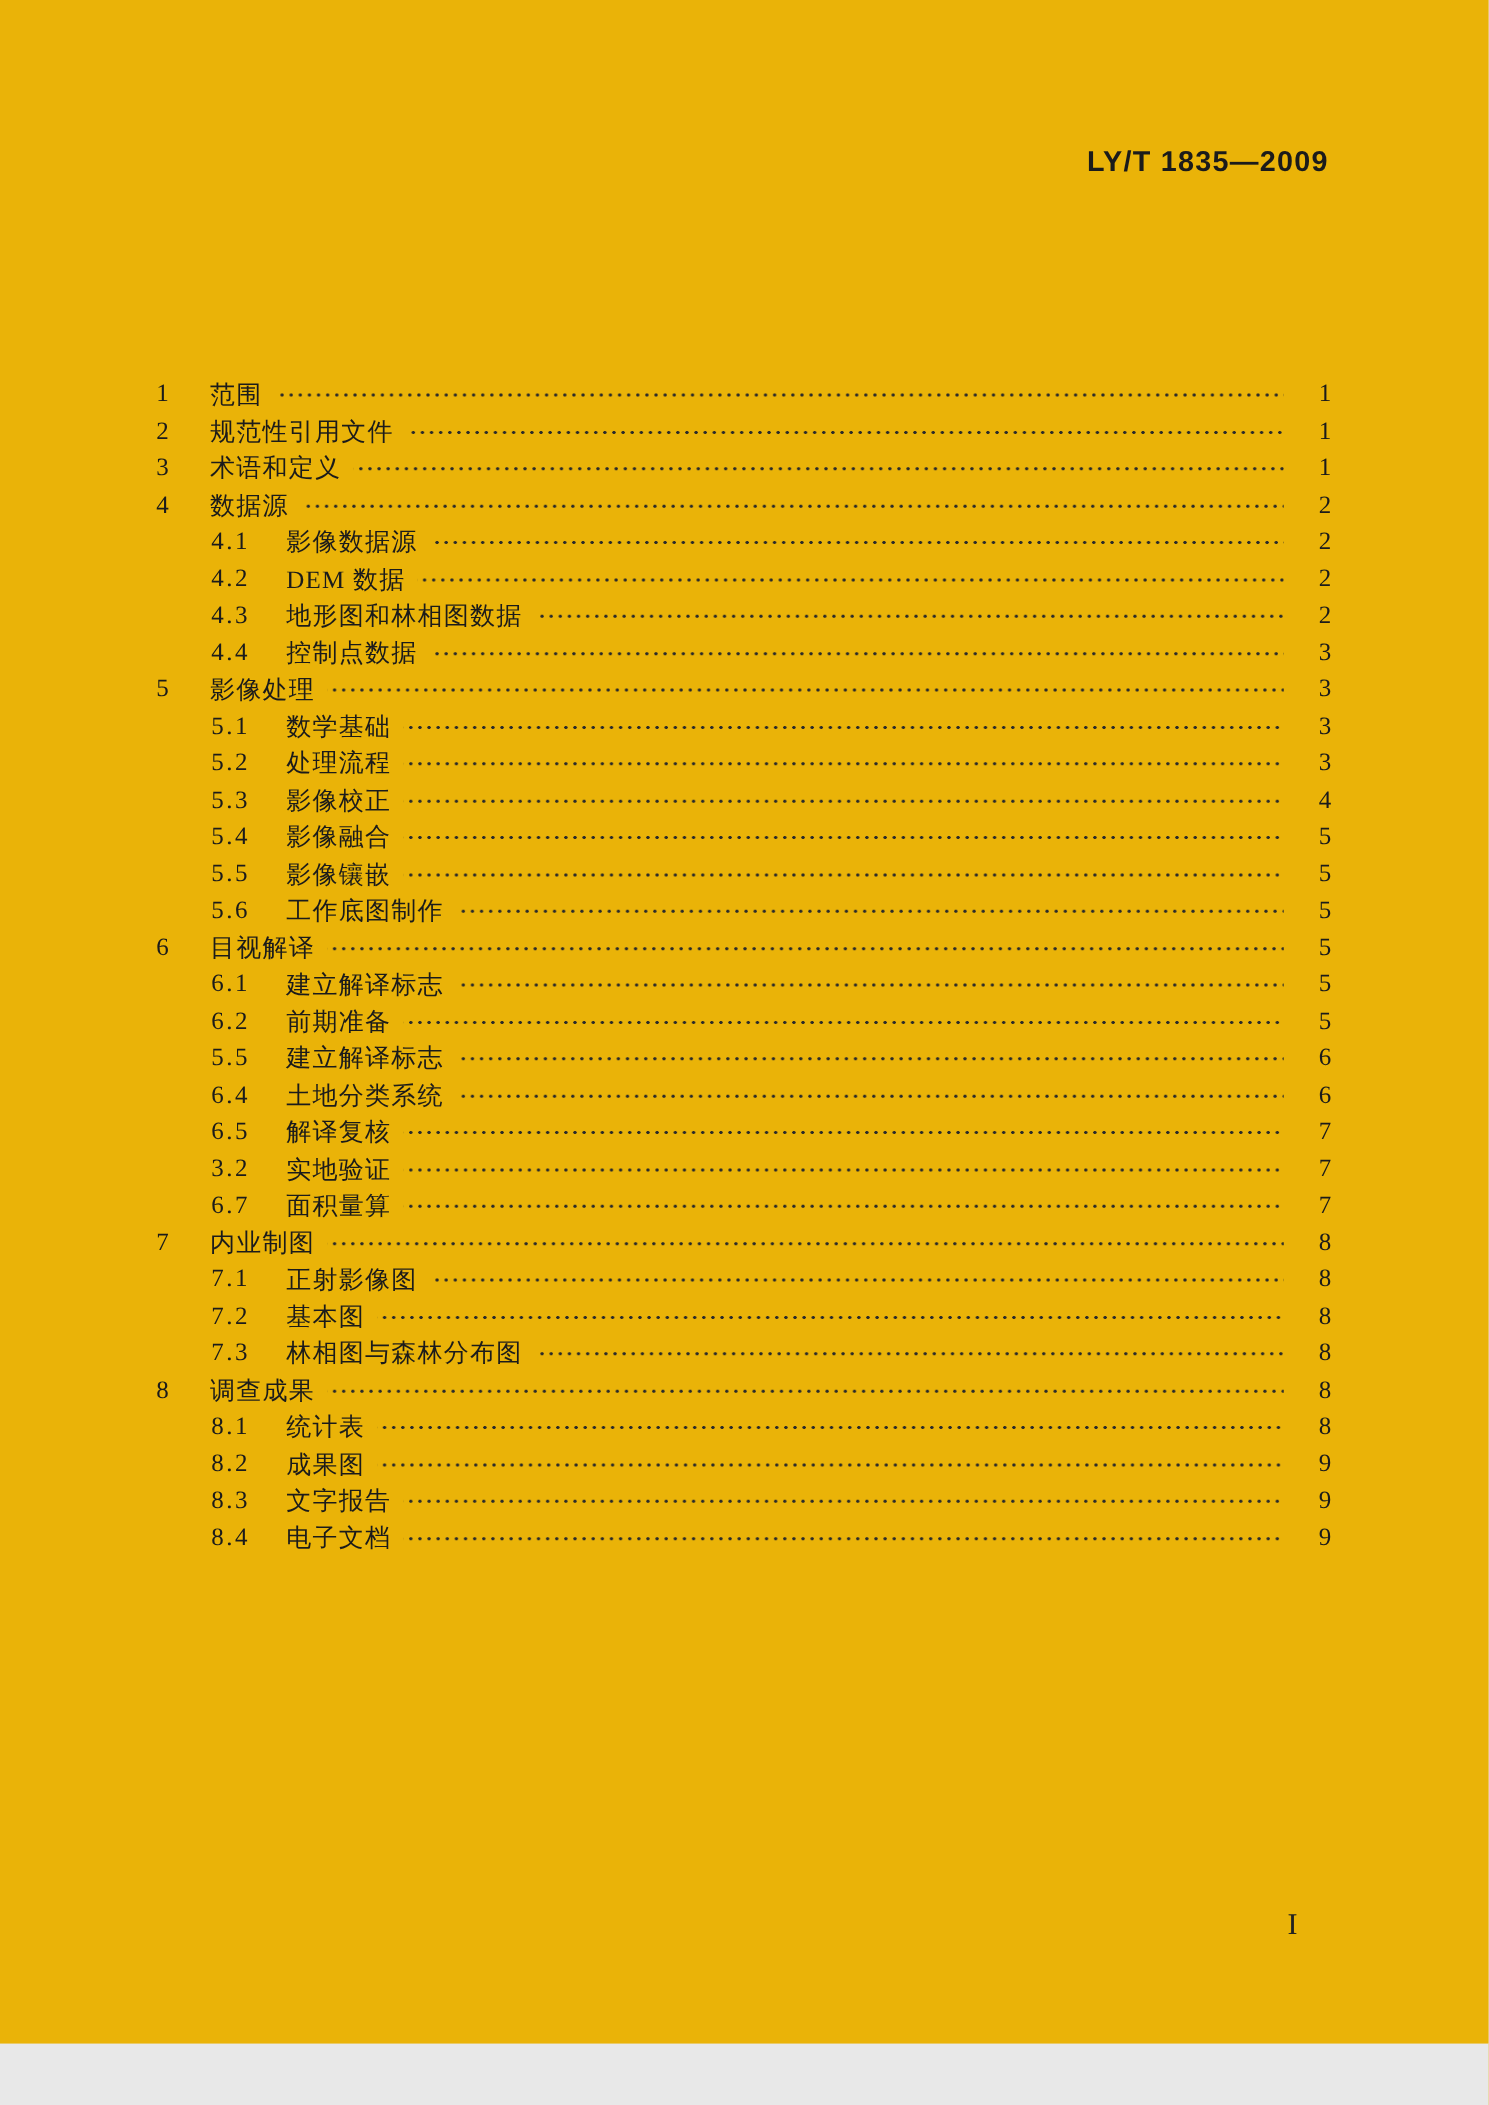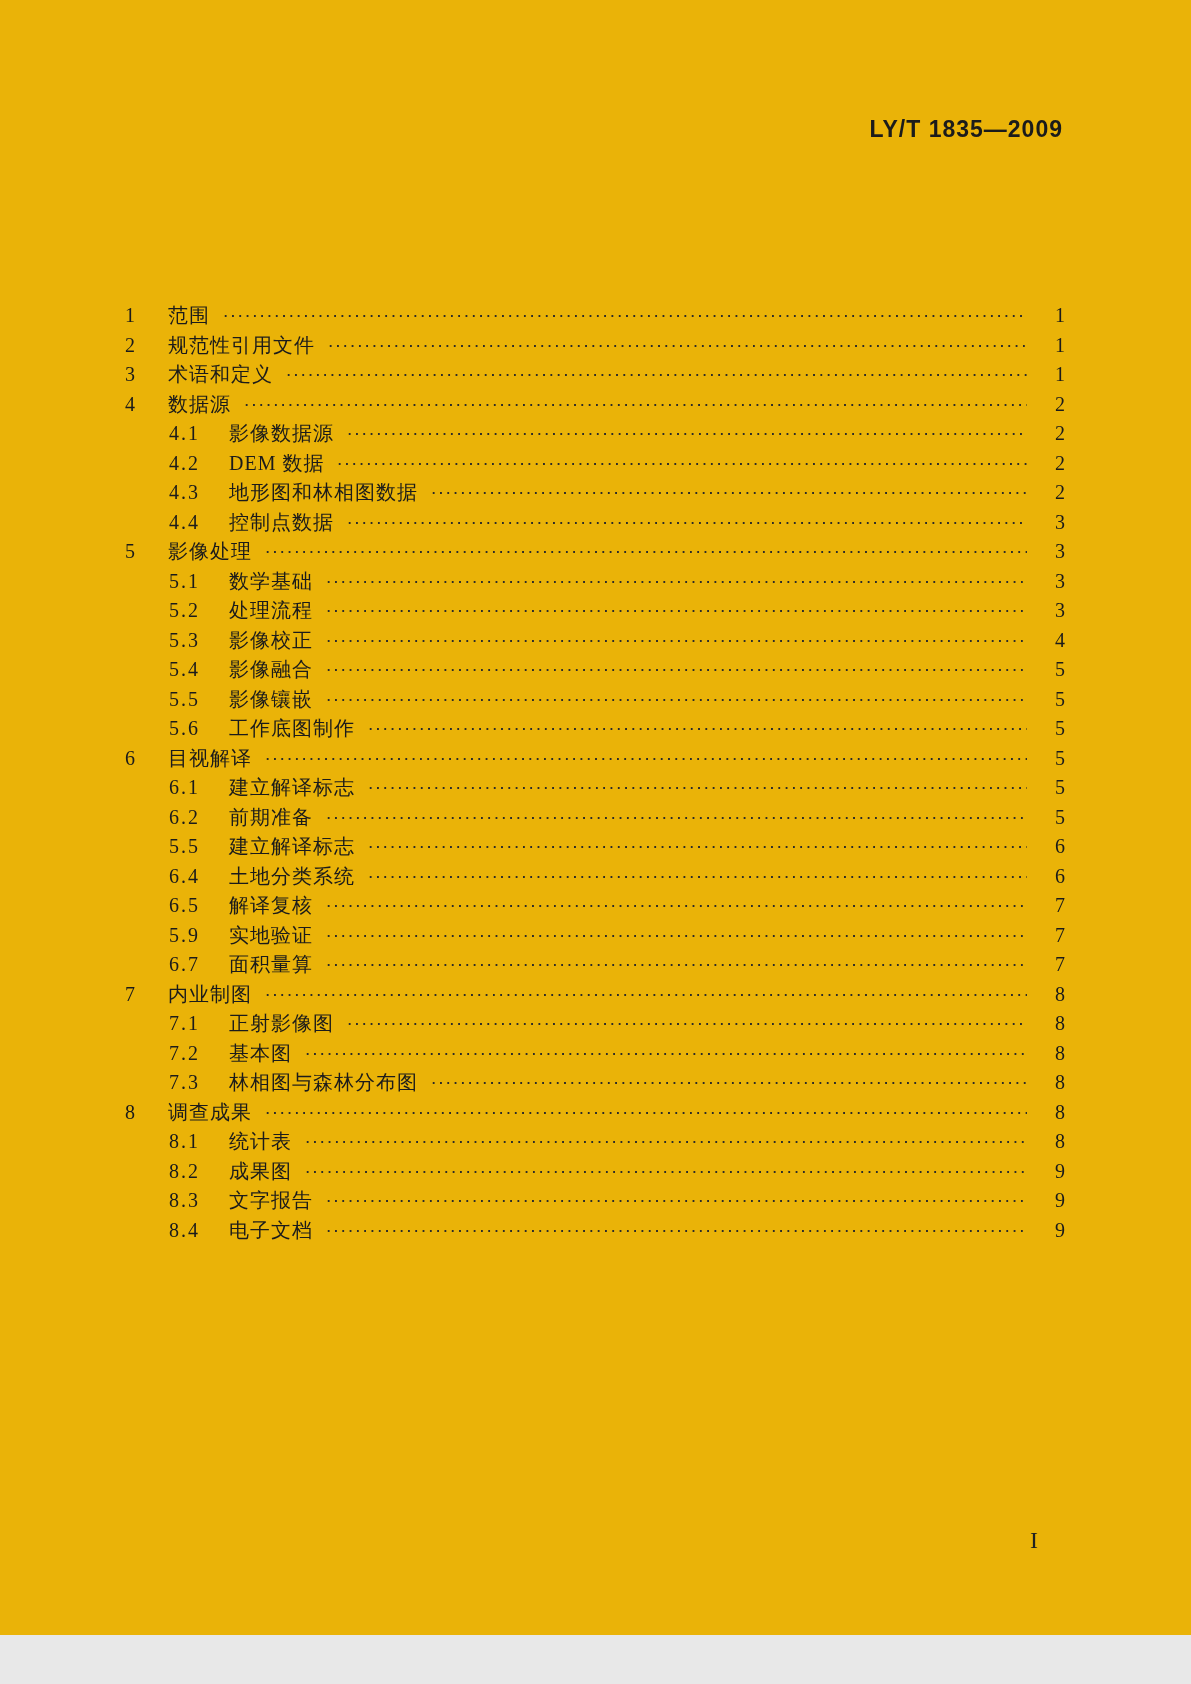--- a/index.html
+++ b/index.html
@@ -220,21 +220,21 @@
     <span class="toc-dots"></span>
     <span class="toc-page">6</span>
   </div>
       <div class="toc-row lvl2">
     <span class="toc-num">6.5</span>
     <span class="toc-label">解译复核</span>
     <span class="toc-dots"></span>
     <span class="toc-page">7</span>
   </div>
       <div class="toc-row lvl2">
-    <span class="toc-num">5.9</span>
+    <span class="toc-num">3.2</span>
     <span class="toc-label">实地验证</span>
     <span class="toc-dots"></span>
     <span class="toc-page">7</span>
   </div>
       <div class="toc-row lvl2">
     <span class="toc-num">6.7</span>
     <span class="toc-label">面积量算</span>
     <span class="toc-dots"></span>
     <span class="toc-page">7</span>
   </div>

